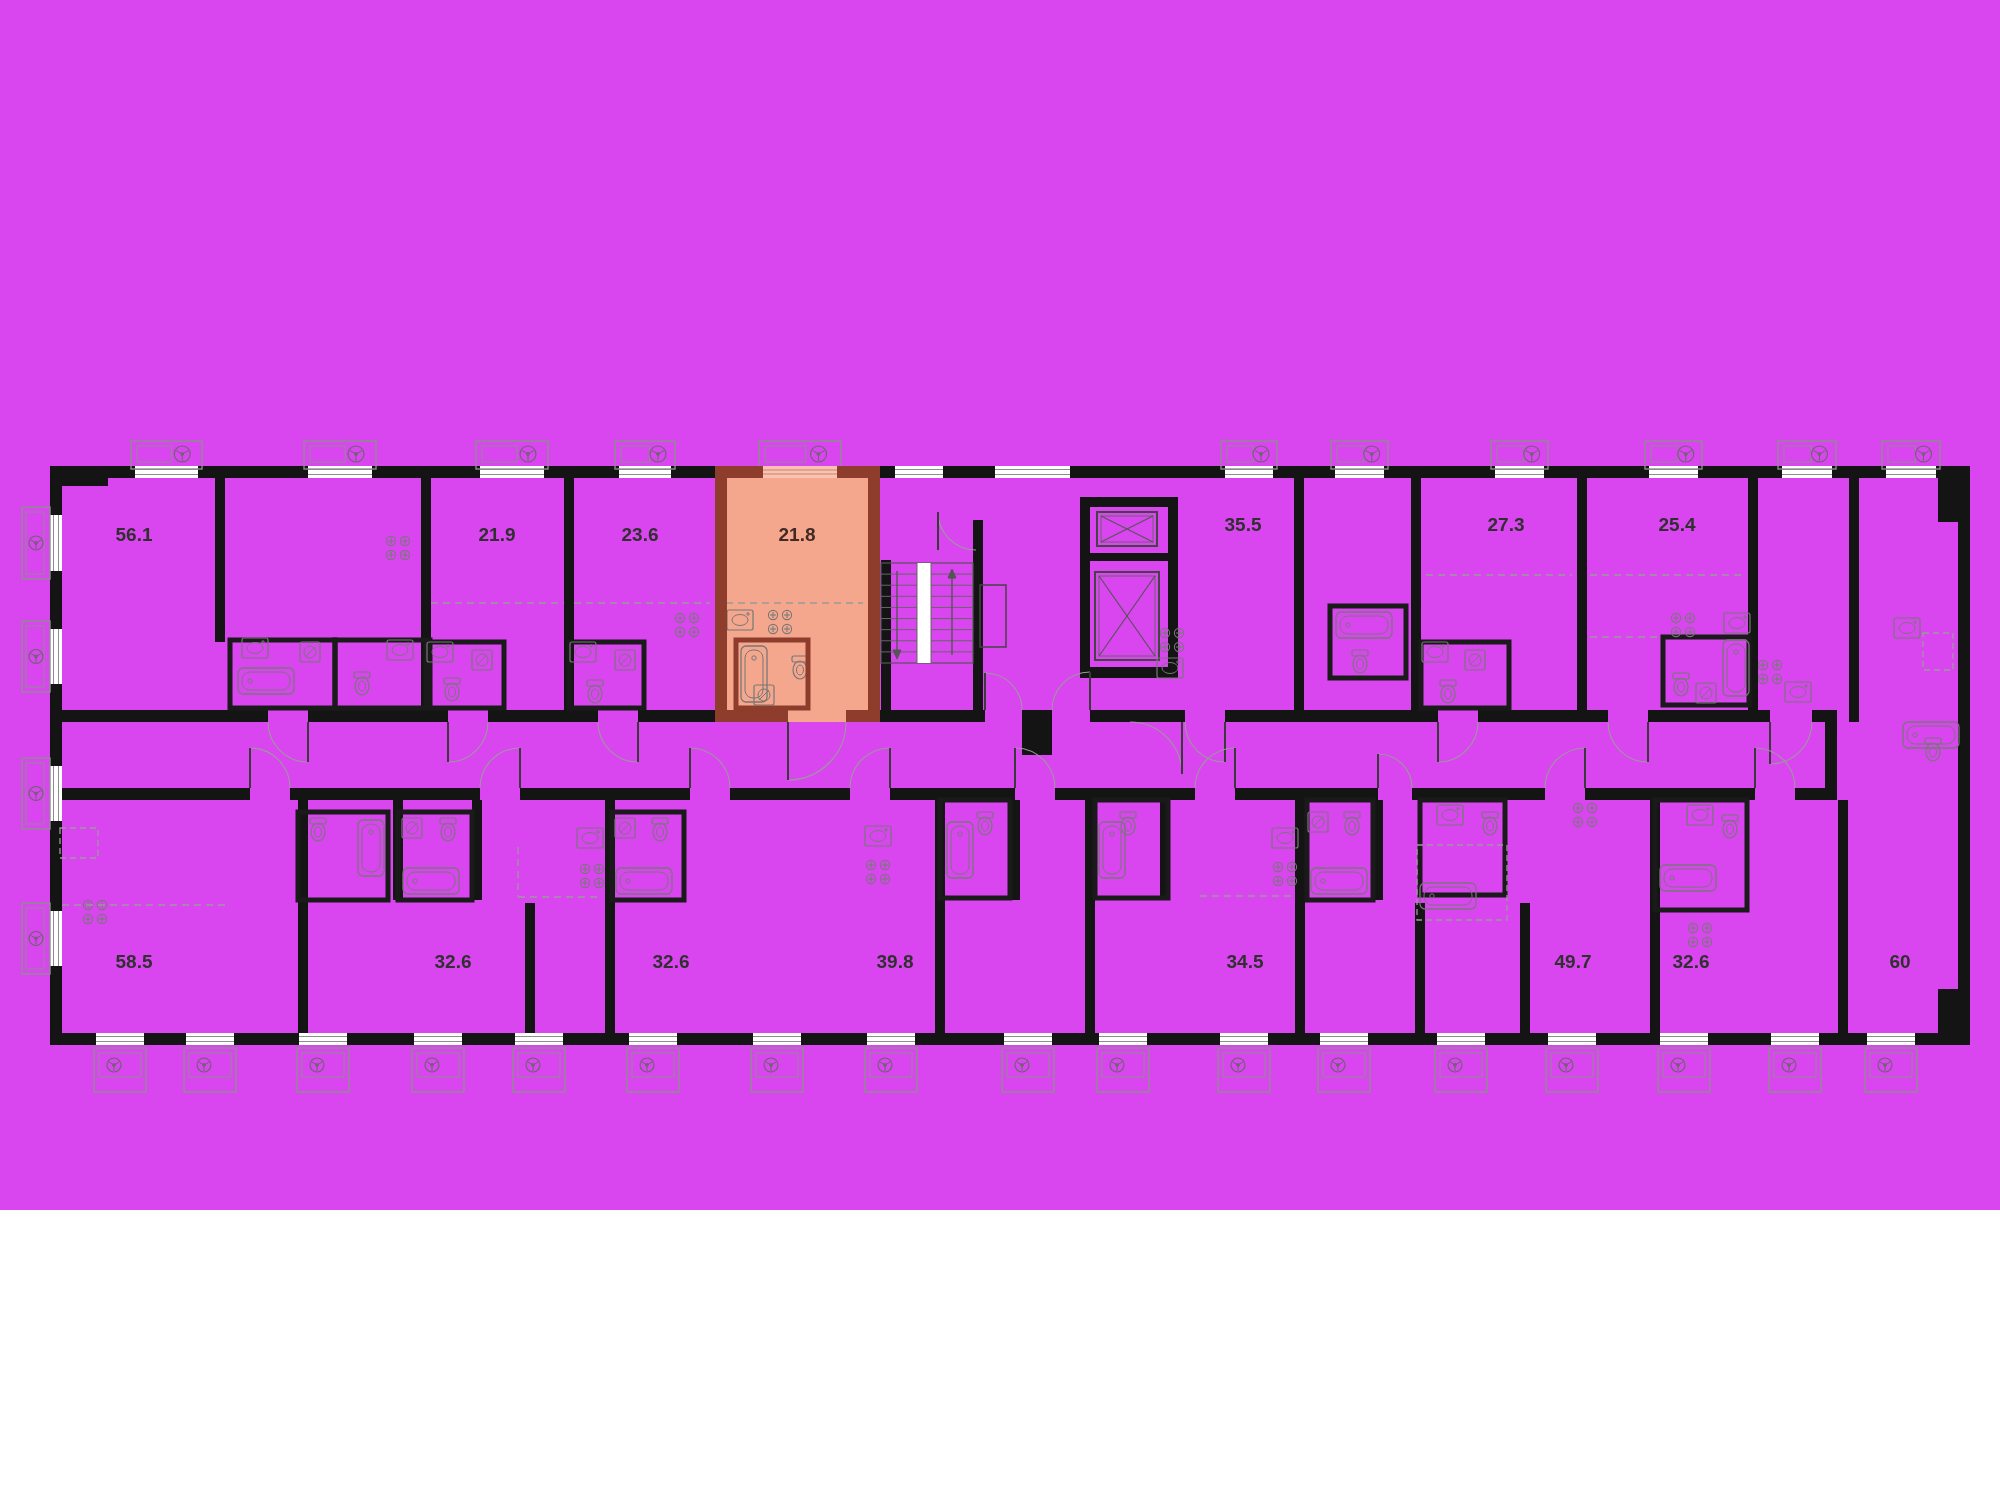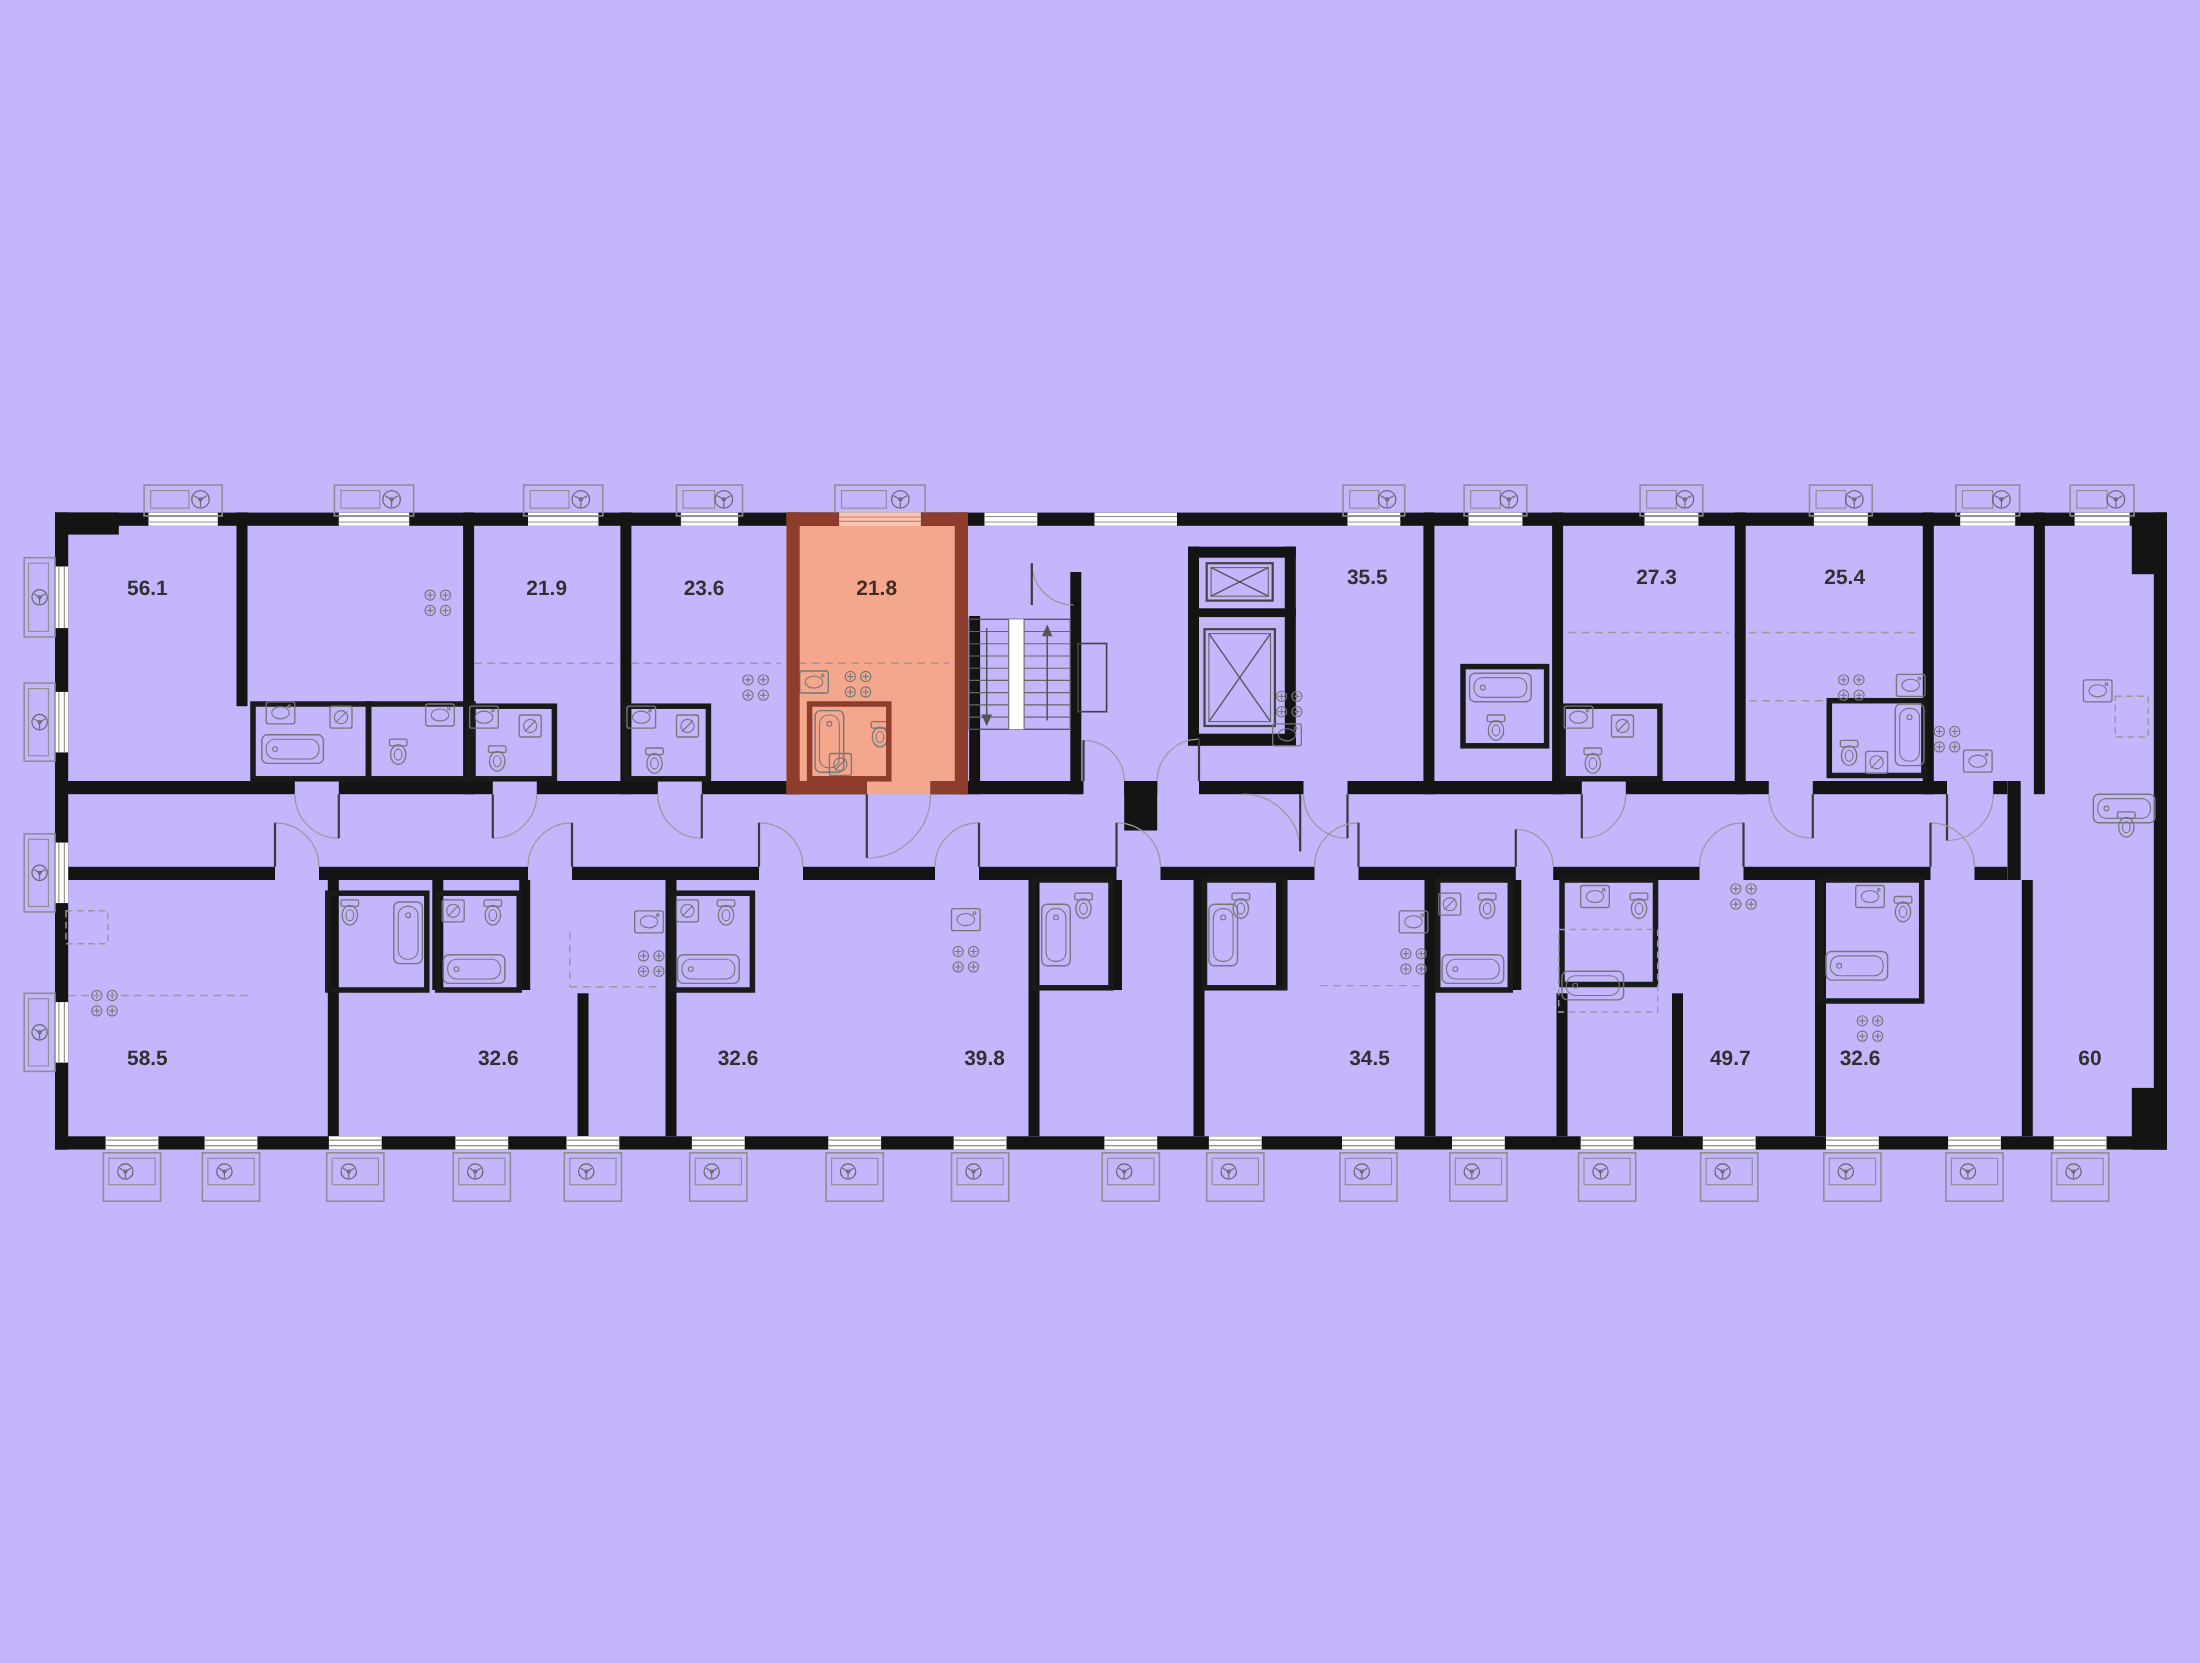--- a/index.html
+++ b/index.html
@@ -1,16 +1,16 @@
 <!DOCTYPE html>
 <html><head>
 <meta charset="utf-8">
 <style>
   html,body{margin:0;padding:0;background:#ffffff;}
-  .stage{position:relative;width:2000px;height:1512px;background:#c4b5fd;overflow:hidden;
+  .stage{position:relative;width:2000px;height:1210px;background:#d946ef;overflow:hidden;
          font-family:"Liberation Sans", sans-serif;}
   svg text{font-family:"Liberation Sans", sans-serif;font-weight:600;}
 </style>
 </head>
 <body>
 
 <div class="stage">
   <svg id="plan" width="2000" height="1512" viewBox="0 0 2000 1512">
       <rect x="715" y="466" width="165" height="256" fill="#f5a78e"></rect>
       <rect x="50" y="710" width="218" height="12" fill="#141414"></rect>

